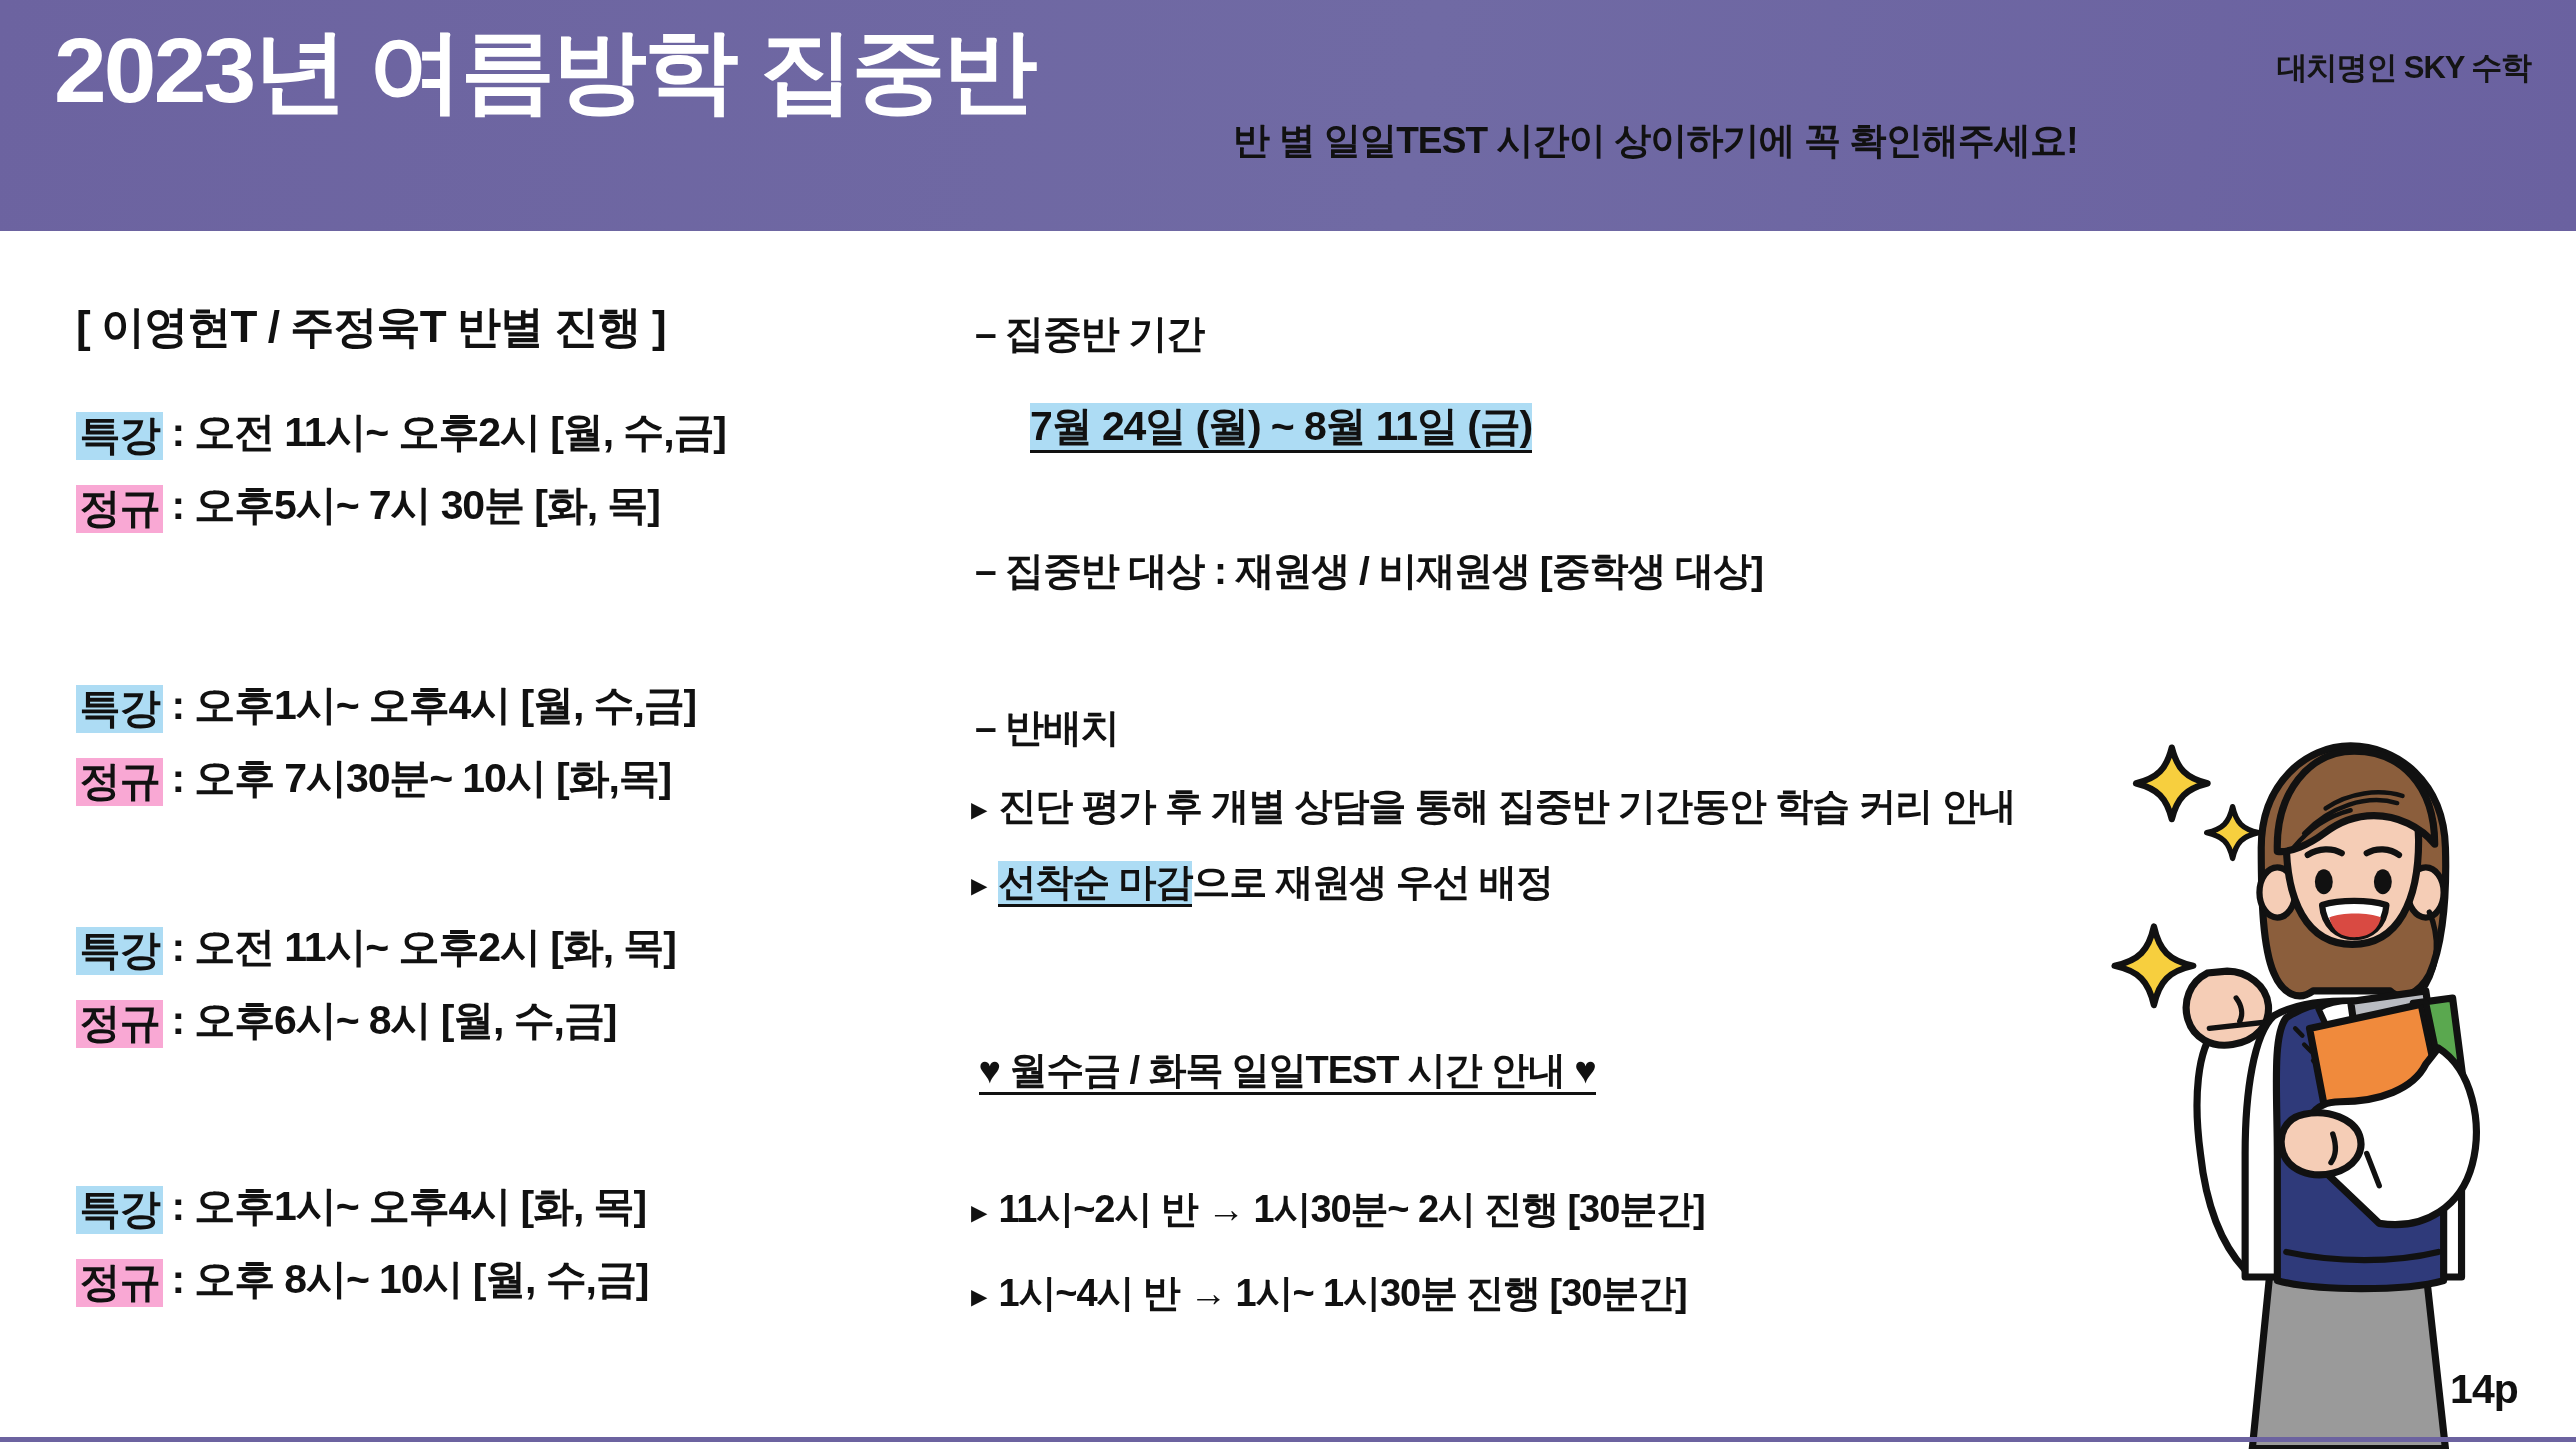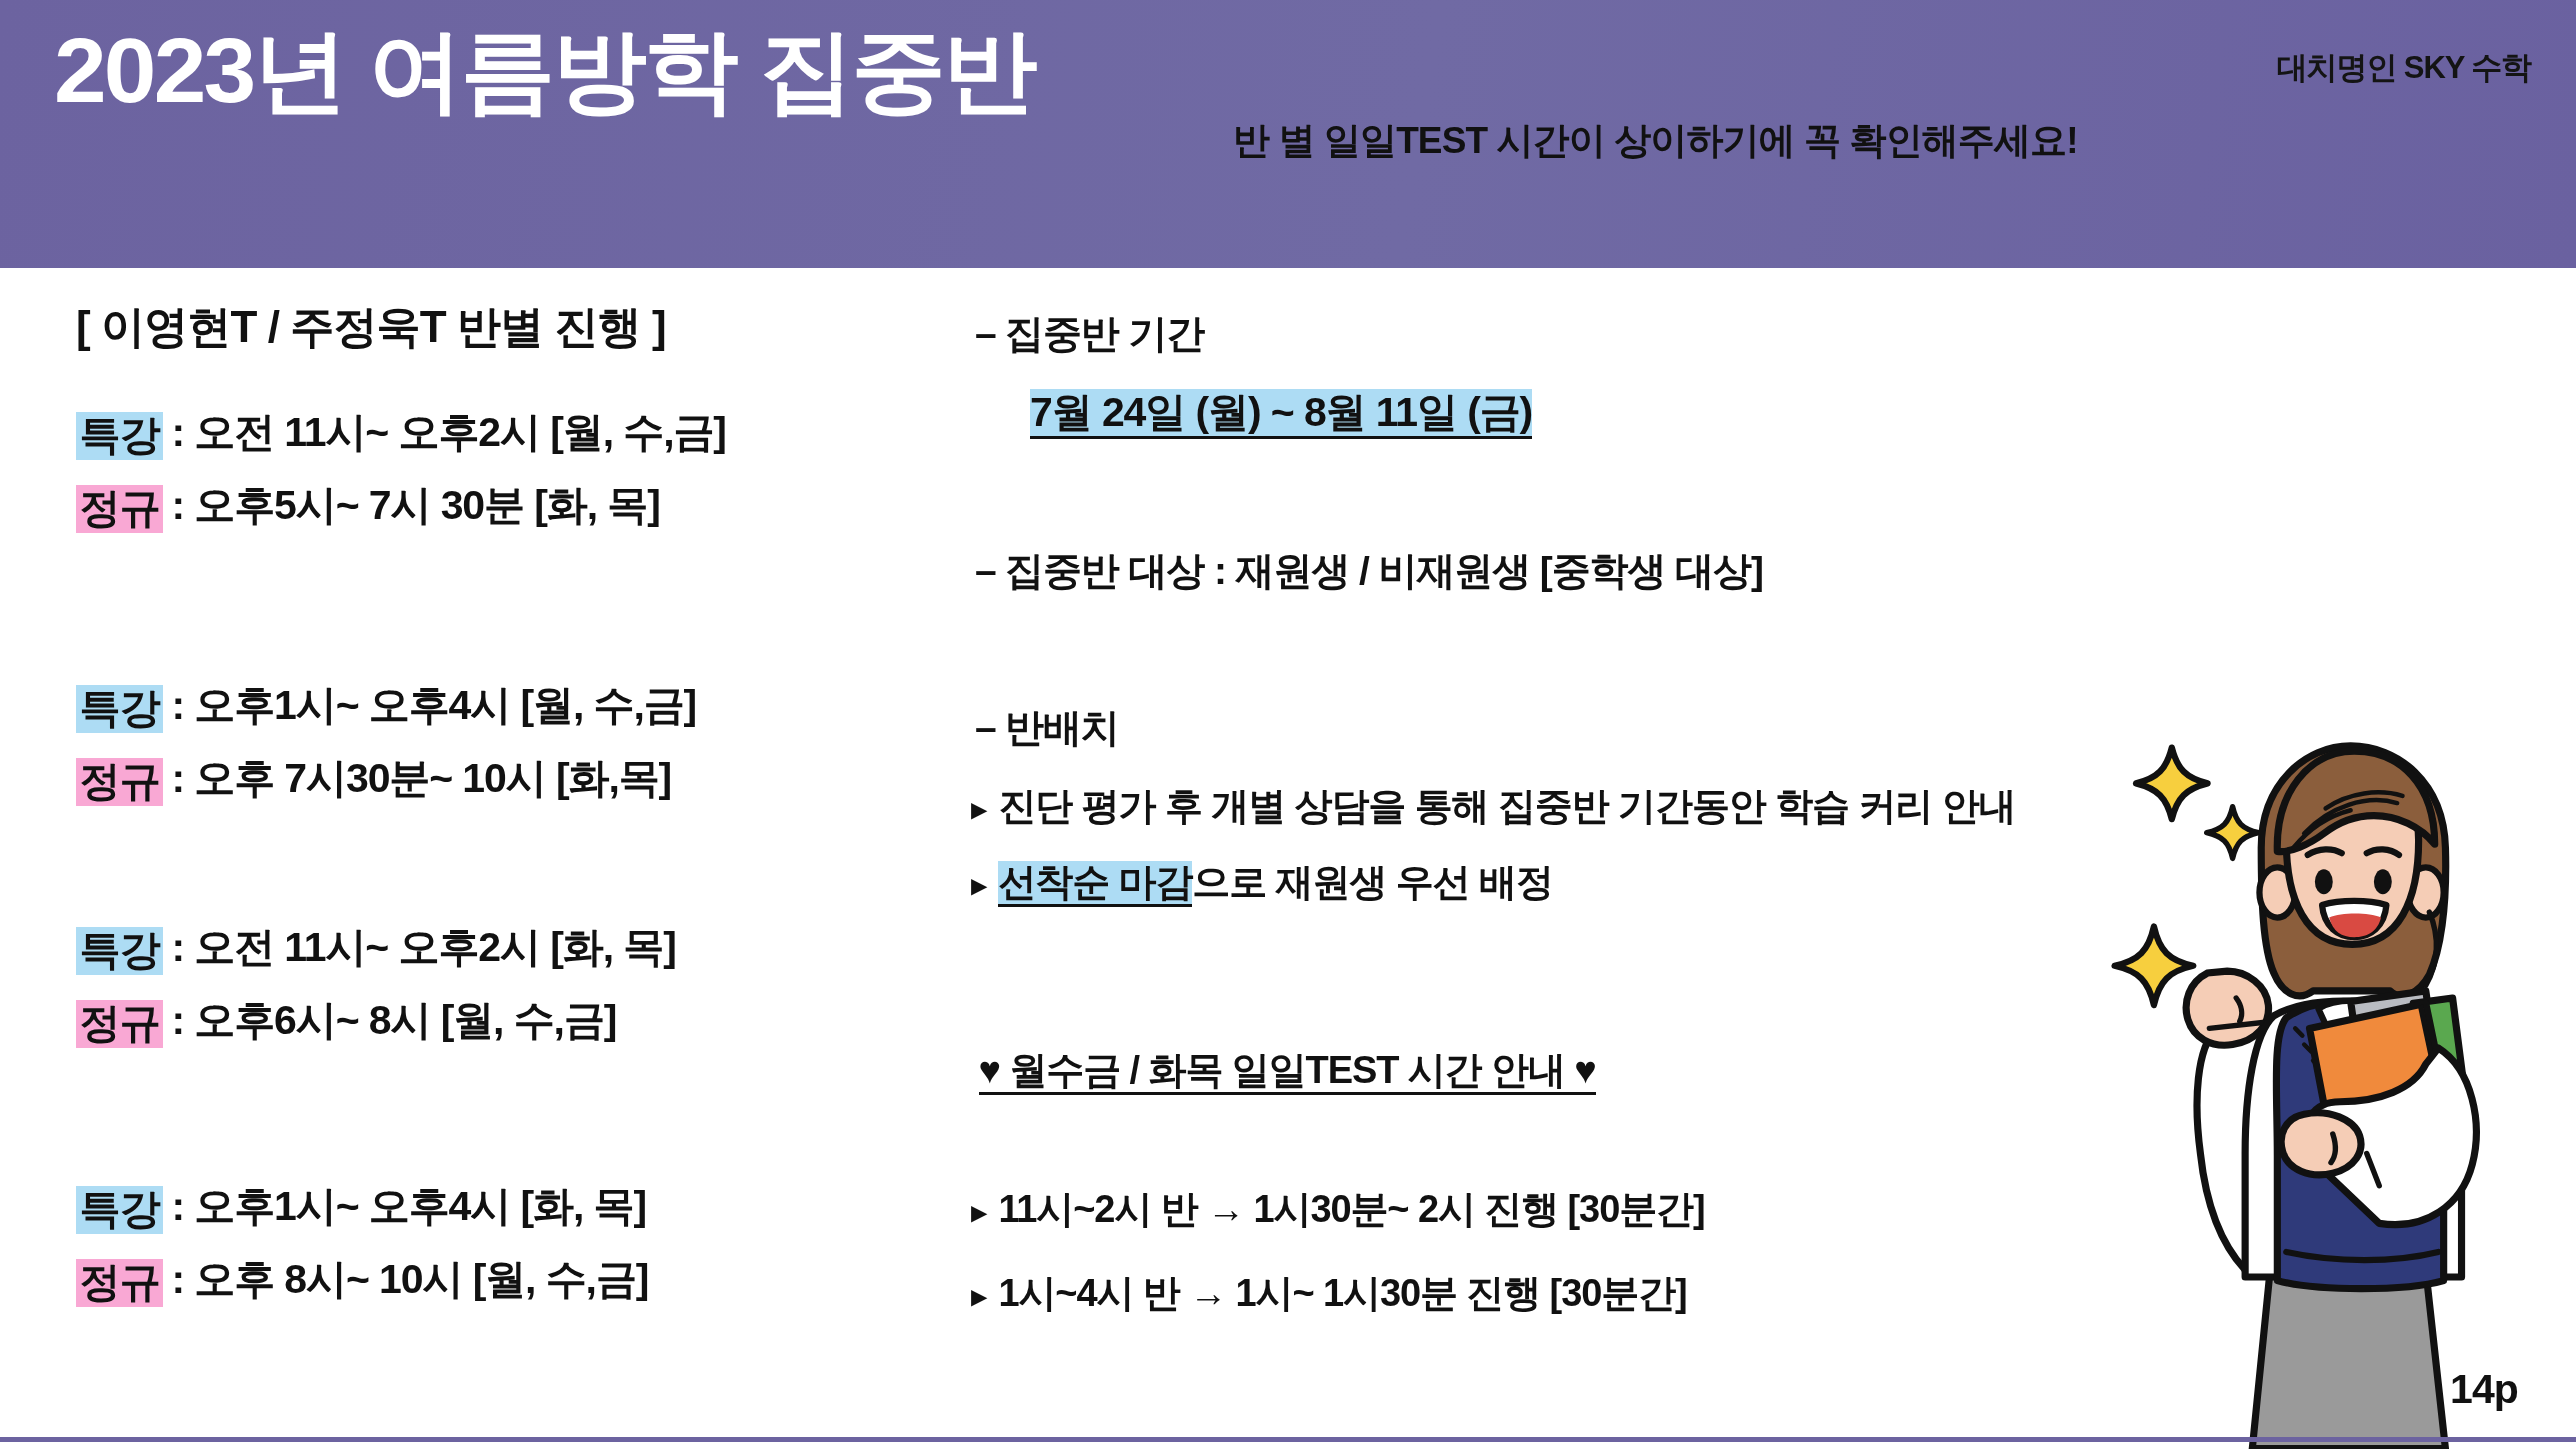--- a/index.html
+++ b/index.html
@@ -6,21 +6,21 @@
   html,body { width:2576px; height:1449px; }
   body {
     font-family:"Liberation Sans", sans-serif;
     background:#ffffff;
     position:relative;
     overflow:hidden;
   }
 
   
   #header {
-    position:absolute; left:0; top:0; width:2576px; height:268px;
+    position:absolute; left:0; top:0; width:2576px; height:231px;
     background:linear-gradient(100deg,#6c63a0 0%,#706aa4 55%,#6a61a0 100%);
     padding-left:40px;
   }
   #header-title {
     position:absolute; left:54px; top:25px;
     font-size:91px; font-weight:bold; color:#ffffff;
     letter-spacing:-2.7px; line-height:1.0;
     white-space:nowrap;
     text-shadow:0 0 0.9px rgba(0,0,0,.05);
     transform:scaleX(1.04); transform-origin:left top;
@@ -143,21 +143,21 @@
       <span class="cl-text">: 오후 8시~ 10시 [월, 수,금]</span>
     </div>
   </div>
 </div>
 
 <div id="right-col">
 
   <div class="r-item" style="left:9px; top:76px; font-size:39px;">
     <span class="dash-bullet">–</span><span>집중반 기간</span>
   </div>
-  <div class="r-item" style="left:64px; top:154px; font-size:41px;">
+  <div class="r-item" style="left:64px; top:168px; font-size:41px;">
     <span class="hl-blue underline-thick">7월 24일 (월) ~ 8월 11일 (금)</span>
   </div>
 
   <div class="r-item" style="left:9px; top:313px; font-size:39px;">
     <span class="dash-bullet">–</span><span>집중반 대상 : 재원생 / 비재원생 [중학생 대상]</span>
   </div>
 
   <div class="r-item" style="left:9px; top:470px; font-size:39px;">
     <span class="dash-bullet">–</span><span>반배치</span>
   </div>

